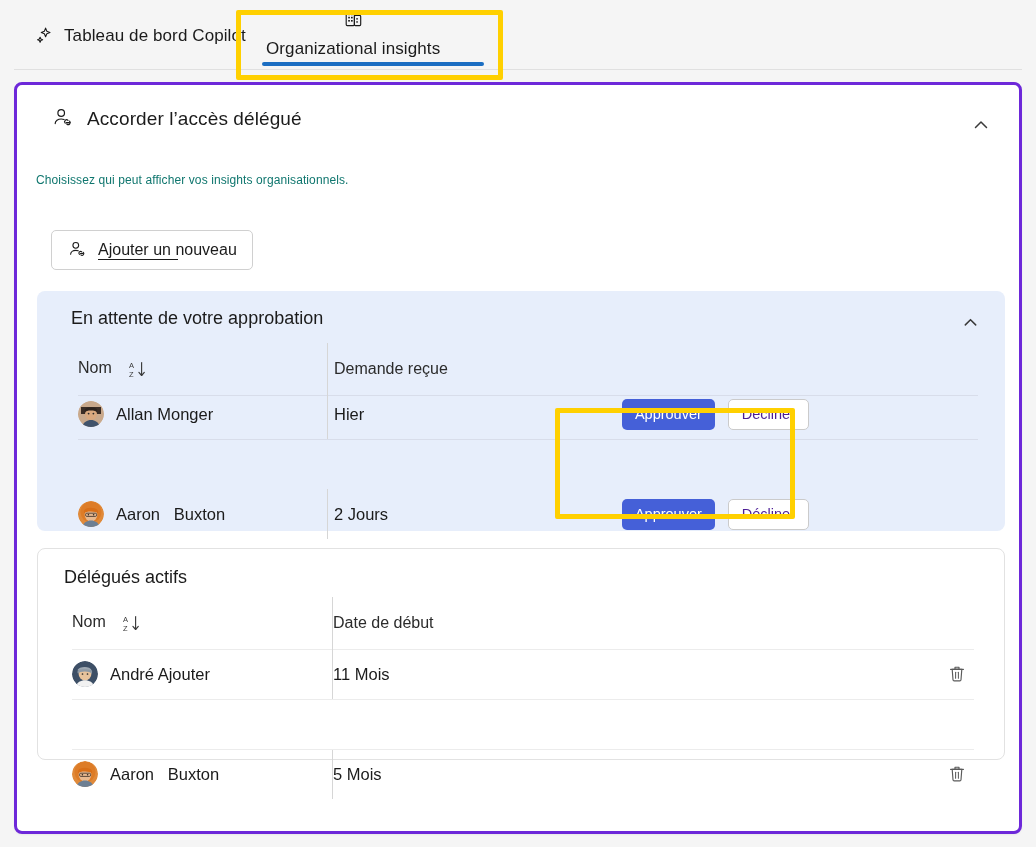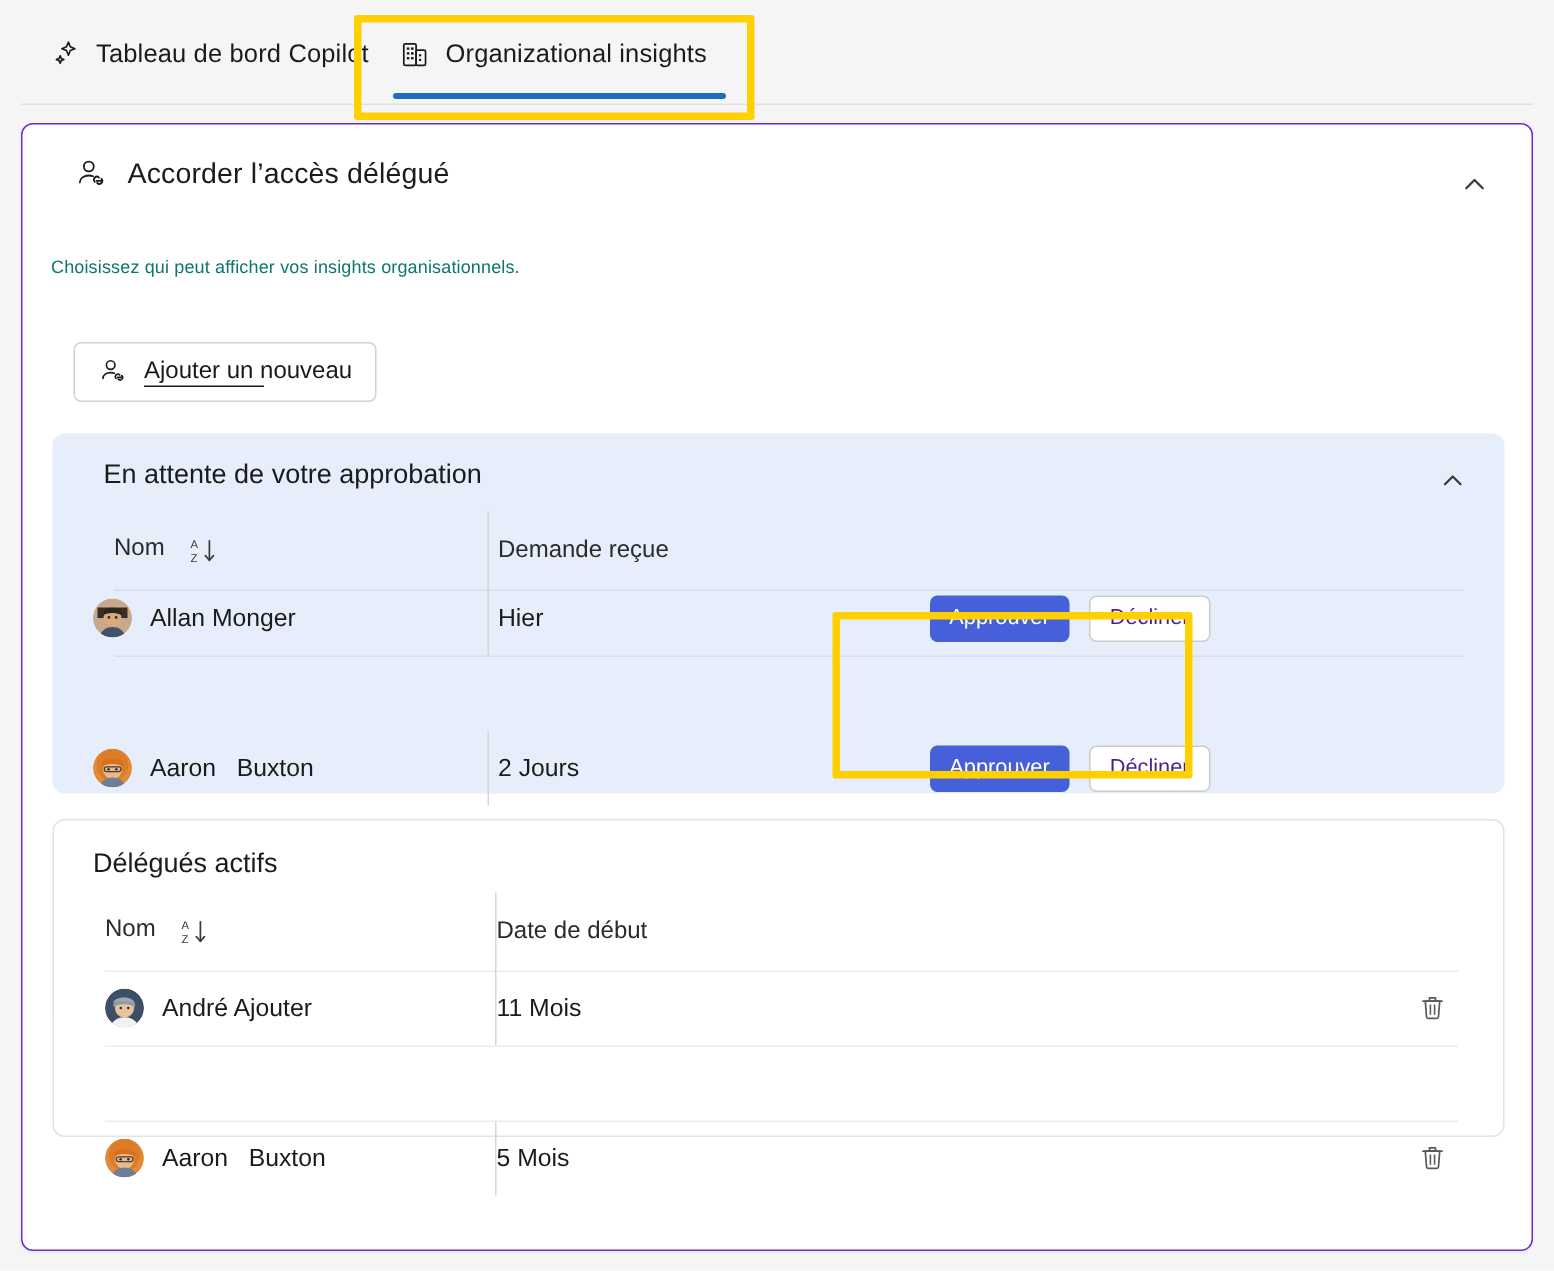--- a/index.html
+++ b/index.html
@@ -19,42 +19,42 @@
   }
   .tabstrip-rule {
     position: absolute; left: 14px; top: 69px; width: 1008px; height: 1px;
     background: #e0e0e0;
   }
   .tab {
     position: absolute; display: flex; align-items: center; gap: 10px;
     height: 56px; padding: 0 14px; cursor: pointer; background: transparent;
   }
   .tab-copilot { left: 20px; top: 8px; }
-  .tab-org { left: 252px; top: 8px; }
+  .tab-org { left: 252px; top: 8px; flex-direction: column; }
   .tab-label {
     font-size: 17px; color: #1b1b1b; letter-spacing: .1px; white-space: nowrap;
   }
   .tab-underline {
     position: absolute; left: 262px; top: 62px; width: 222px; height: 4px;
     background: #1b6ec2; border-radius: 2px;
   }
   .icon { display: inline-flex; align-items: center; justify-content: center; }
 
   
   .hl {
     position: absolute; border: 5px solid #ffd000; border-radius: 2px;
     pointer-events: none; z-index: 30;
   }
   .hl-tab { left: 236px; top: 10px; width: 267px; height: 70px; }
   .hl-actions { left: 555px; top: 408px; width: 240px; height: 111px; }
 
   
   .card-outer {
     position: absolute; left: 14px; top: 82px; width: 1008px; height: 752px;
-    background: #ffffff; border: 1px solid #6d28d9; border-radius: 8px;
+    background: #ffffff; border: 3px solid #6d28d9; border-radius: 8px;
     box-shadow: 0 1px 2px rgba(0,0,0,.05);
   }
   .card-head {
     position: absolute; left: 34px; top: 22px; display: flex; align-items: center; gap: 12px;
   }
   .card-title { font-size: 19px; color: #1b1b1b; letter-spacing: .1px; }
   .collapse-main {
     position: absolute; right: 22px; top: 24px; width: 32px; height: 32px;
     display: flex; align-items: center; justify-content: center; cursor: pointer;
   }
@@ -95,21 +95,21 @@
   .th-name { display: flex; align-items: flex-start; gap: 16px; padding-left: 41px; width: 280px; }
   .th-name .t { font-size: 16px; color: #2b2b2b; }
   .th-second { padding-left: 17px; font-size: 16px; color: #2b2b2b; }
   .col-rule {
     position: absolute; width: 1px; background: #d6d6d6;
   }
   .trow {
     display: flex; align-items: center; height: 50px; position: relative;
   }
   .cell-name {
-    display: flex; align-items: center; gap: 12px; padding-left: 27px; width: 280px;
+    display: flex; align-items: center; gap: 12px; padding-left: 41px; width: 280px;
   }
   .cell-name .nm { font-size: 16.5px; color: #1b1b1b; white-space: pre; }
   .cell-second { padding-left: 17px; font-size: 16.5px; color: #1b1b1b; }
   .avatar {
     width: 26px; height: 26px; border-radius: 50%; flex: 0 0 26px;
     background-size: cover; background-position: center; overflow: hidden;
     position: relative;
   }
   .row-sep { position: absolute; height: 1px; background: #d8ddea; }
 

